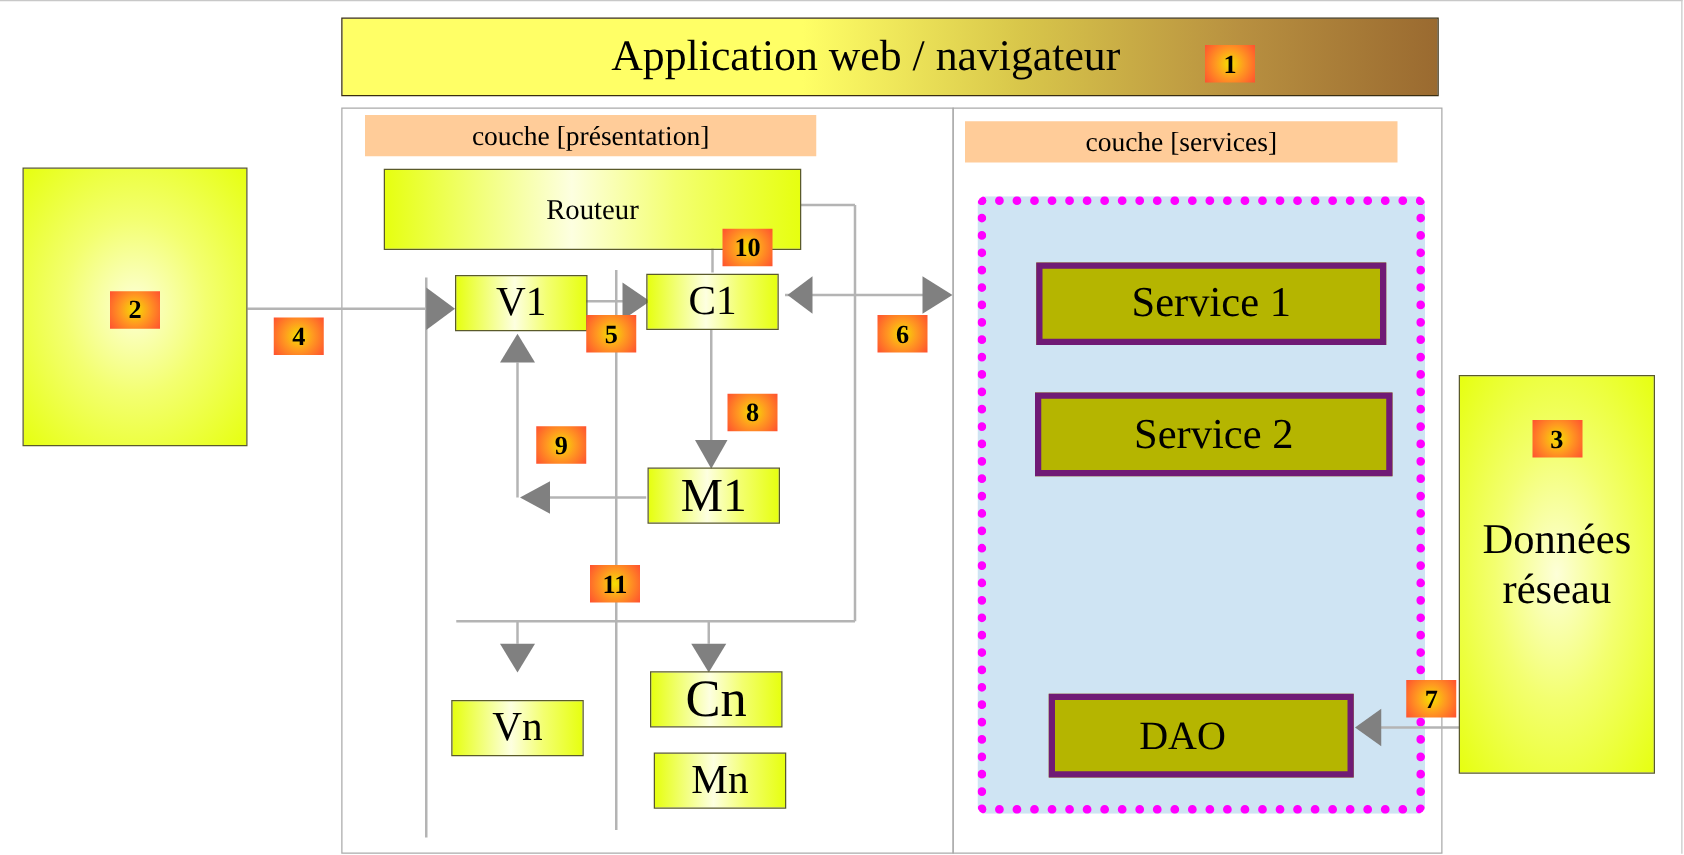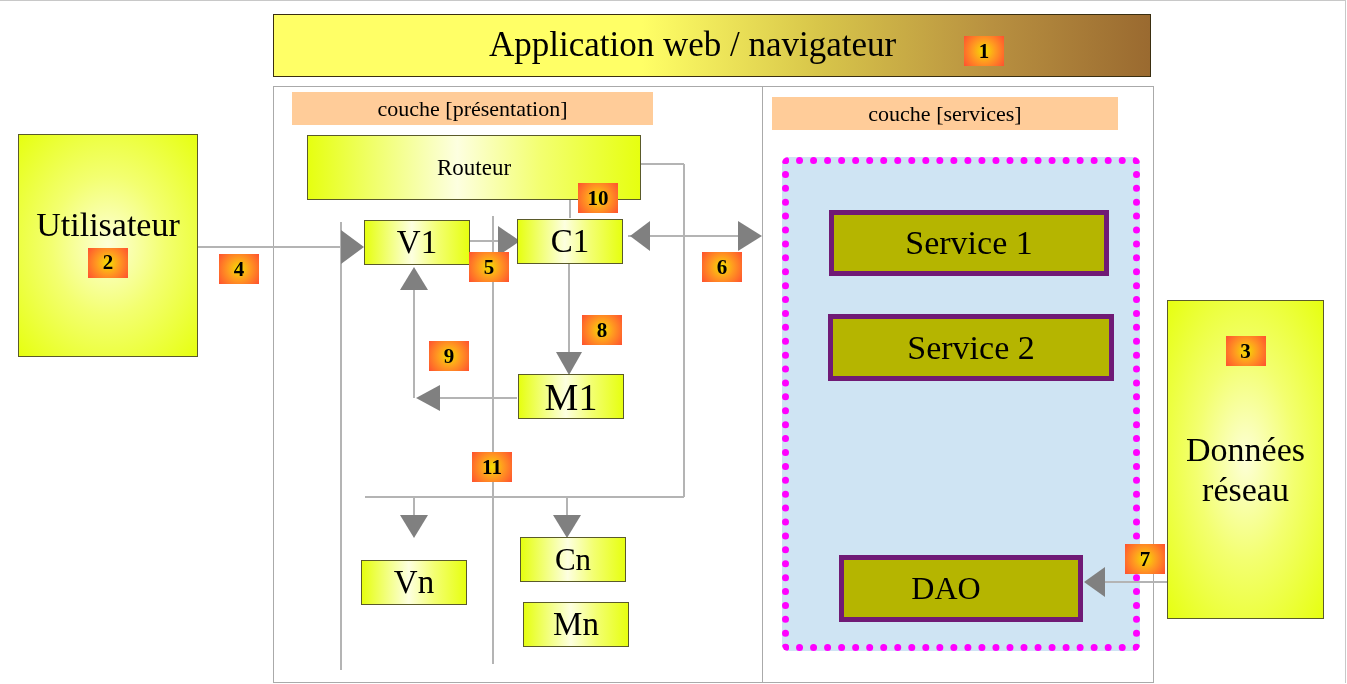--- a/index.html
+++ b/index.html
@@ -80,41 +80,40 @@
     <polygon points="630,236 650,221 650,251"></polygon>
     <polygon points="738,221 762,236 738,251"></polygon>
     <polygon points="400,515 414,538 428,515"></polygon>
     <polygon points="553,515 567,538 581,515"></polygon>
     <polygon points="1105,567 1084,582 1105,597"></polygon>
     <polygon points="1170,567 1192,582 1170,597"></polygon>
   </g>
 </svg>
 
 <div class="abs yellow-box" style="left:18px; top:134px; width:180px; height:223px; flex-direction:column;">
-  <span style="font-size:34px; margin-top:-8px;">Utilisateur</span>
   <div class="badge" style="margin-top:4px;">2</div>
 </div>
 
 <div class="abs yellow-box" style="left:1167px; top:300px; width:157px; height:319px; flex-direction:column; justify-content:flex-start;">
   <div class="badge" style="margin-top:35px;">3</div>
-  <span style="font-size:34px; margin-top:64px; line-height:40px;">Données</span>
+  <span style="font-size:34px; margin-top:46px; line-height:40px;">Données</span>
   <span style="font-size:34px; line-height:40px;">réseau</span>
 </div>
 
 <div class="abs layer-label" style="left:292px; top:92px; width:361px; height:33px;">couche [présentation]</div>
 <div class="abs layer-label" style="left:772px; top:97px; width:346px; height:33px;">couche [services]</div>
 
 <div class="abs yellow-lin" style="left:307px; top:135px; width:334px; height:65px; font-size:23px;">Routeur</div>
 
 <div class="abs yellow-lin" style="left:364px; top:220px; width:106px; height:45px; font-size:33px;">V1</div>
 <div class="abs yellow-lin" style="left:517px; top:219px; width:106px; height:45px; font-size:33px;">C1</div>
 <div class="abs yellow-lin" style="left:518px; top:374px; width:106px; height:45px; font-size:38px;">M1</div>
 
 <div class="abs yellow-lin" style="left:361px; top:560px; width:106px; height:45px; font-size:33px;">Vn</div>
-<div class="abs yellow-lin" style="left:520px; top:537px; width:106px; height:45px; font-size:31px;">Cn</div>
+<div class="abs yellow-lin" style="left:520px; top:537px; width:106px; height:45px; font-size:42px;">Cn</div>
 <div class="abs yellow-lin" style="left:523px; top:602px; width:106px; height:45px; font-size:33px;">Mn</div>
 
 <div class="abs olive" style="left:829px; top:210px; width:280px; height:66px; font-size:34px;">Service 1</div>
 <div class="abs olive" style="left:828px; top:314px; width:286px; height:67px; font-size:34px;">Service 2</div>
 <div class="abs olive" style="left:839px; top:555px; width:244px; height:67px; font-size:32px;">
   <span style="margin-left:-30px;">DAO</span>
 </div>
 
 <div class="abs badge" style="left:219px; top:254px;">4</div>
 <div class="abs badge" style="left:469px; top:252px;">5</div>

